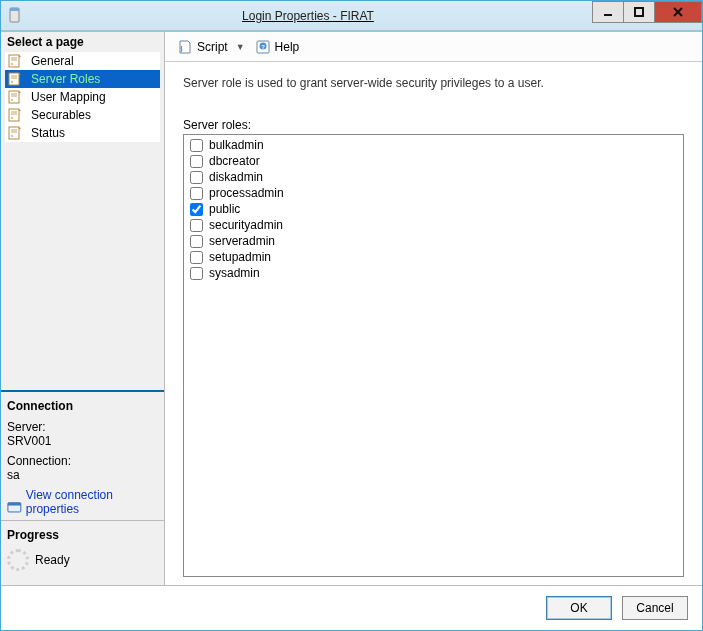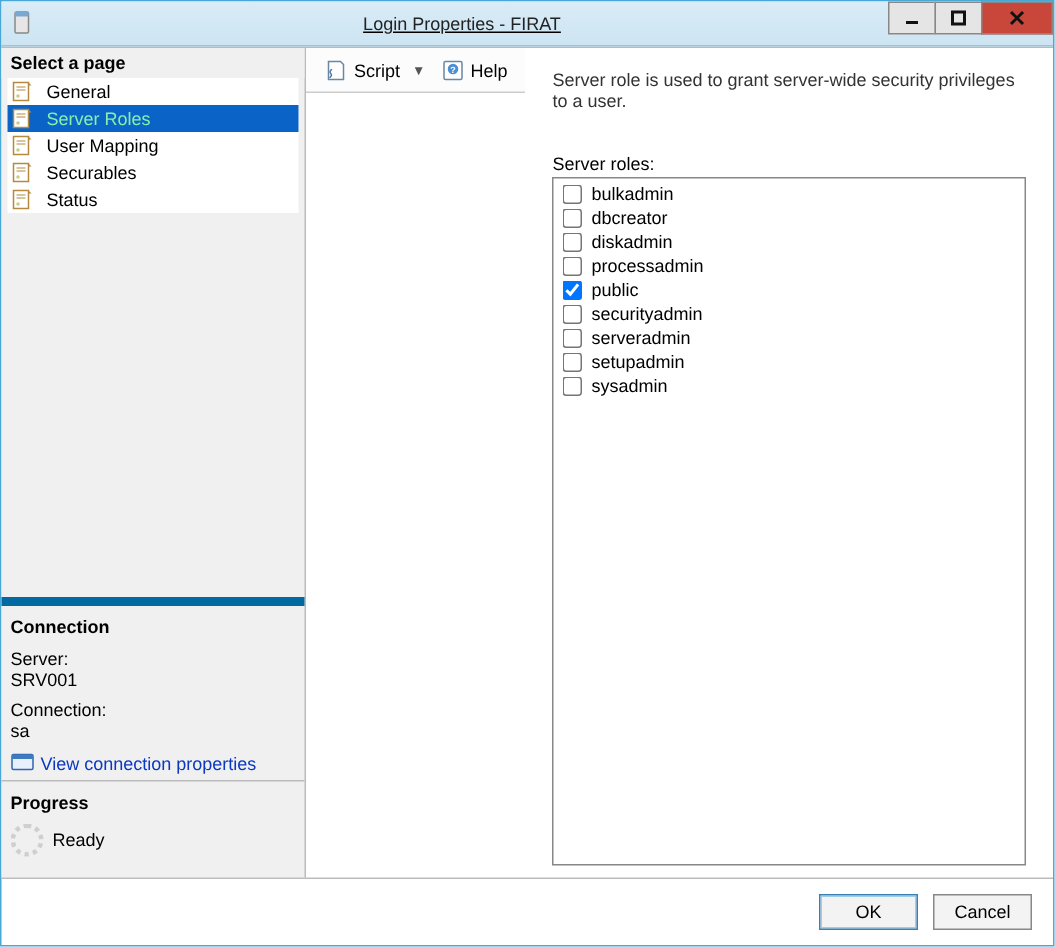--- a/index.html
+++ b/index.html
@@ -26,54 +26,54 @@
     width: 32px; height: 22px; border: 1px solid #888;
     display: flex; align-items: center; justify-content: center;
     background: #e5e5e5; margin-left: -1px; font-size: 10px;
   }
   .win-btn.close { background: #c9463b; color:#111; width:48px; }
   .win-btn svg { pointer-events:none; }
 
   
   .body-area { flex:1; display:flex; border-top:1px solid #bbb; }
   .left-pane {
-    width: 203px; background: #f0f0f0;
+    width: 164px; background: #f0f0f0;
     border-right:1px solid #bbb;
     display: flex; flex-direction: column;
     font-size: 12px;
   }
   .section-header {
     font-weight: bold; padding: 3px 6px; font-size: 12px;
     background: #f0f0f0;
   }
   .page-list { background:#fff; margin: 0 4px 4px 4px; border:0; }
   .page-item {
     display:flex; align-items:center; padding: 1px 2px;
     cursor: default; gap:8px;
   }
   .page-item.selected { background:#0a63c7; color:#86efac; }
   .page-icon { width:16px; height:16px; display:flex; align-items:center; justify-content:center; }
   .page-icon svg { width:16px; height:16px; }
 
   .left-spacer { flex:1; }
 
-  .conn-block { border-top:6px solid #0369a1; padding:4px 6px; }
+  .conn-block { border-top:2px solid #0369a1; padding:4px 6px; }
   .conn-label { margin-top:4px; }
   .conn-value { margin-bottom:6px; }
   .conn-link { color:#0a38c0; cursor:pointer; display:flex; align-items:flex-end; gap:4px; }
   .conn-link-icon { width:16px; height:16px; }
 
   .progress-block { border-top:1px solid #bbb; padding:4px 6px 14px 6px; }
   .progress-row { display:flex; align-items:center; gap:6px; margin-top:4px;}
   .spinner {
     width:22px; height:22px; border:3px dotted #cfcfcf; border-radius:50%;
   }
 
   
-  .right-pane { flex:1; display:flex; }
+  .right-pane { flex:1; display:flex; flex-direction:column; }
   .toolbar {
     height:30px; display:flex; align-items:center; gap:6px;
     padding: 0 8px; border-bottom:1px solid #ccc; font-size:12px;
     background:#fcfcfc;
   }
   .tb-btn { display:flex; align-items:center; gap:4px; padding:2px 4px; cursor:default; }
   .tb-icon { width:16px; height:16px; }
   .tb-sep { color:#555; font-size:9px; margin-left:-2px; }
 
   .content { flex:1; padding: 14px 18px 8px 18px; font-size:12px; display:flex; flex-direction:column; }

